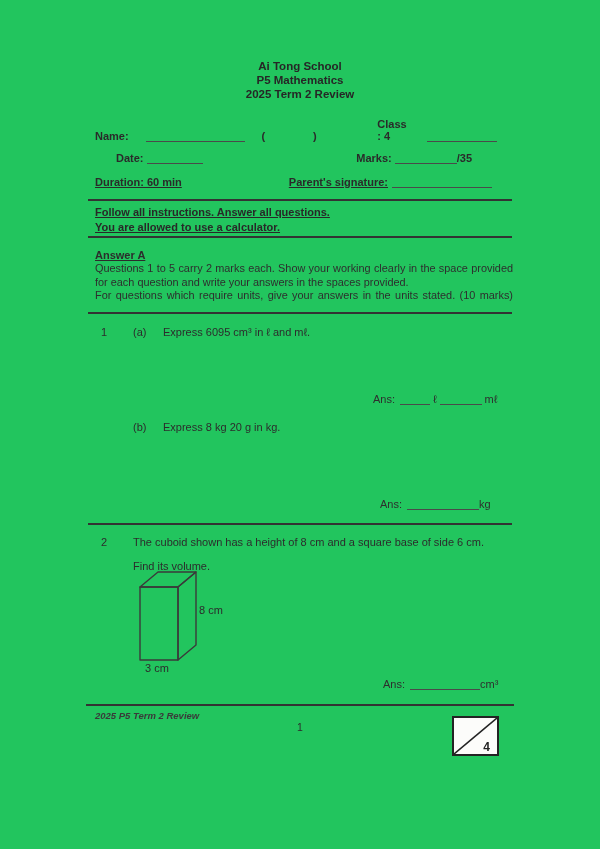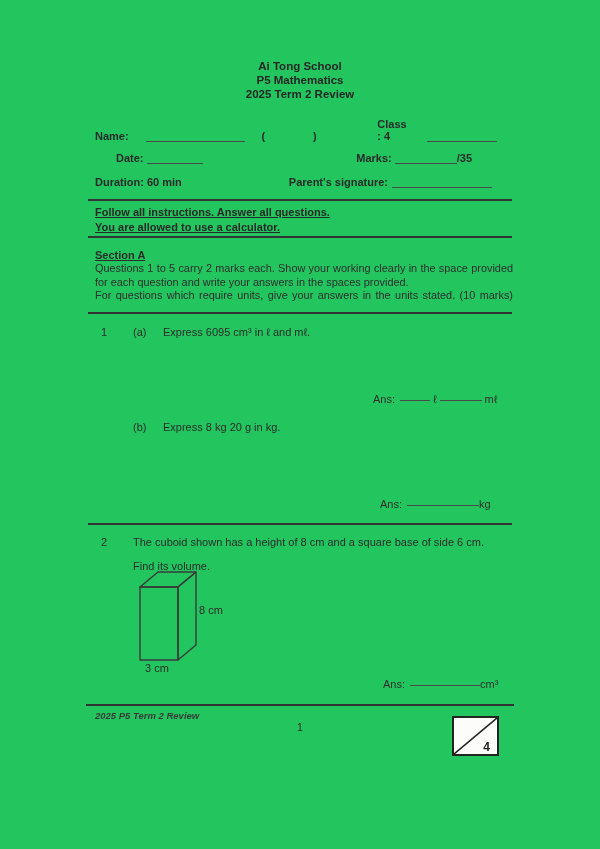--- a/index.html
+++ b/index.html
@@ -31,21 +31,21 @@
     position: absolute;
     left: 95px;
     display: flex;
     align-items: flex-end;
     font-size: 11px;
     font-weight: bold;
     color: #2a2a2a;
   }
   .row-name { top: 118px; width: 402px; gap: 16px; }
   .row-date { top: 152px; width: 377px; padding-left: 21px; }
-  .row-duration { top: 176px; width: 397px; }
+  .row-duration { top: 176px; width: 397px; text-decoration: underline; }
 
   .blank {
     display: inline-block;
     height: 3px;
     border-bottom: 1.3px solid #4a4a4a;
   }
   .b-name { width: 138px; margin: 0 1px; }
   .b-class { width: 98px; margin-left: 1px; }
   .b-date { width: 56px; margin-left: 3px; }
   .b-marks { width: 62px; margin-left: 3px; }
@@ -92,21 +92,21 @@
   .qnum { width: 38px; padding-left: 6px; flex-shrink: 0; }
   .qpart { width: 30px; flex-shrink: 0; }
   .qindent-a { top: 326px; }
   .qindent-b { top: 421px; padding-left: 38px; }
   .q2-row { top: 536px; }
   .q2-line2 { top: 560px; padding-left: 38px; }
 
   .ans {
     position: absolute;
     display: flex;
-    align-items: center;
+    align-items: flex-end;
     font-size: 11px;
     color: #2e2e2e;
   }
   .ans-1a { top: 393px; left: 373px; }
   .ans-1b { top: 498px; left: 380px; }
   .ans-q2 { top: 678px; left: 383px; }
   .ans-label { margin-right: 2px; }
 
   
   .cuboid-figure { top: 566px; left: 128px; width: 130px; height: 115px; }
@@ -171,21 +171,21 @@
 
   <div class="hline hl-1"></div>
 
   <div class="abs instructions">
     <div>Follow all instructions. Answer all questions.</div>
     <div>You are allowed to use a calculator.</div>
   </div>
 
   <div class="hline hl-2"></div>
 
-  <div class="abs section-heading">Section A</div>
+  <div class="abs section-heading">Answer A</div>
   <div class="abs para p1">
     <div class="jl">Questions 1 to 5 carry 2 marks each. Show your working clearly in the space provided</div>
     <div>for each question and write your answers in the spaces provided.</div>
   </div>
   <div class="abs para p3 jl">For questions which require units, give your answers in the units stated. (10 marks)</div>
 
   <div class="hline hl-3"></div>
 
   <div class="qrow qindent-a">
     <span class="qnum">1</span>

